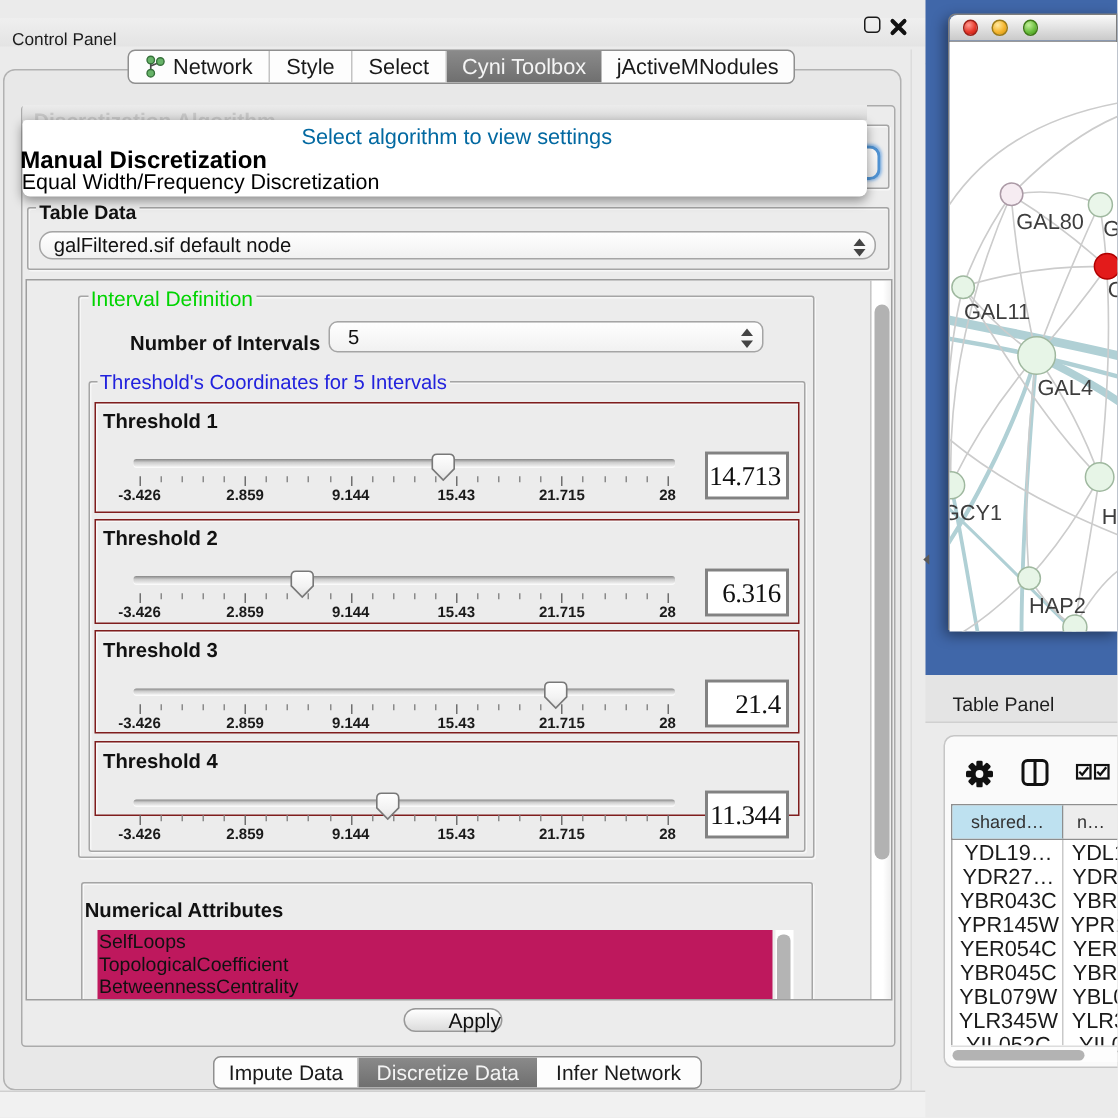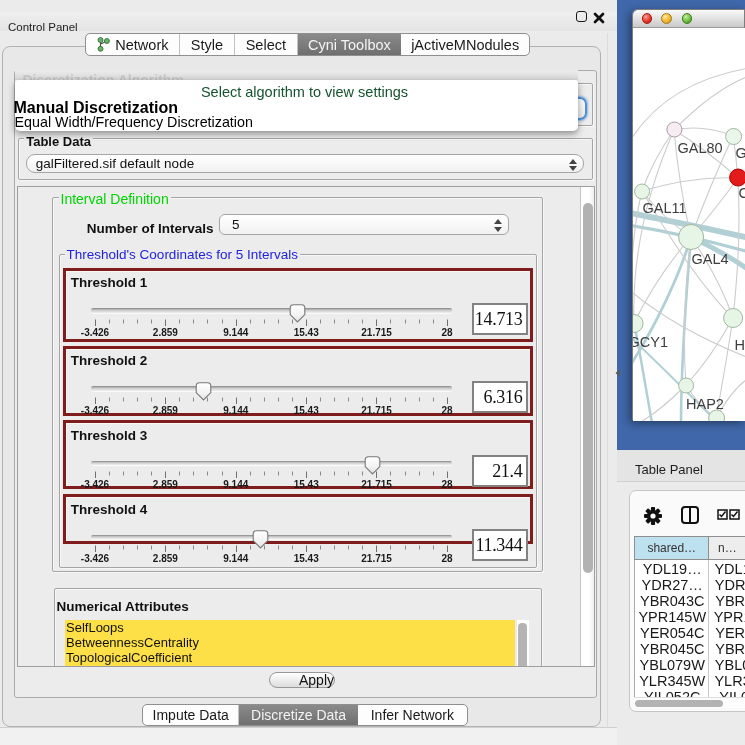--- a/index.html
+++ b/index.html
@@ -39,44 +39,44 @@
 
 
 #spane { position:absolute; left:16.5px; top:186px; width:578px; height:480.5px;
   border:1px solid #9e9e9e; background:#ececec; overflow:hidden; }
 #vsb { position:absolute; left:562px; top:0; width:15px; height:478.5px;
   background:linear-gradient(90deg,#ffffff 55%,#ececec); border-left:1px solid #c6c6c6; }
 #vsb .th { position:absolute; left:2.5px; top:16px; width:10px; height:370px; border-radius:5px; background:#b2b2b2; }
 
 
 .tpanel { position:absolute; left:45.7px; width:470px; background:#ececec;
-  border:3px solid #7f1d1d; box-shadow:inset 1px 1px 0 #f8f8f8; }
+  border:1px solid #7f1d1d; box-shadow:inset 1px 1px 0 #f8f8f8; }
 .ttitle { position:absolute; left:4.5px; top:4.5px; font-size:13.5px; font-weight:bold; color:#111; }
 .groove { position:absolute; left:24.8px; top:37.5px; width:361px; height:4.5px; border-radius:2px;
   background:linear-gradient(#868686,#cccccc 45%,#efefef); box-shadow:0 1px 0 #fafafa; }
 .ticks { position:absolute; left:0; top:48px; }
 .tlab { position:absolute; top:56px; width:60px; text-align:center; font-size:10px; font-weight:bold; color:#1a1a1a; }
 .thumb { position:absolute; top:33px; }
 .tval { position:absolute; left:405.8px; top:32px; width:56px; height:32px; background:#fff;
   border:2px solid #828282; font-family:"Liberation Serif",serif; font-size:18px; letter-spacing:-0.3px; color:#111;
   text-align:right; line-height:29.5px; padding-right:3.5px; }
 
 
-#attlist { position:absolute; left:47.5px; top:433.4px; width:450.3px; height:45.6px; background:#fde047;
+#attlist { position:absolute; left:47.5px; top:433.4px; width:450.3px; height:45.6px; background:#be185d;
   font-size:13px; color:#111; overflow:hidden; }
 #attlist div { padding-left:1px; height:15px; line-height:15.2px; }
 #attsb { position:absolute; left:499px; top:433.4px; width:12px; height:45.6px; background:#fff; }
 #attsb .th { position:absolute; left:1.5px; top:2.5px; width:8.5px; height:60px; border-radius:4px; background:#b4b4b4; }
 
 
 #popshadowband { position:absolute; left:15px; top:70px; width:563px; height:10px;
   background:linear-gradient(#ececec,#d8d8d8); }
 #popup { position:absolute; left:15px; top:80px; width:563px; height:51px; background:#ffffff;
   border-radius:3px 3px 5px 5px; box-shadow:0 3px 7px rgba(0,0,0,0.4); }
-#popup .hint { position:absolute; left:16px; right:0; top:4px; text-align:center; font-size:14.5px; color:#14532d; }
+#popup .hint { position:absolute; left:16px; right:0; top:4px; text-align:center; font-size:14.5px; color:#0369a1; }
 #popup .it1 { position:absolute; left:-1.5px; top:18.5px; font-size:16px; font-weight:bold; color:#000; }
 #popup .it2 { position:absolute; left:-0.5px; top:34px; font-size:14.3px; color:#000; }
 #ghost { position:absolute; left:22.5px; top:71.5px; font-size:14px; font-weight:bold; color:rgba(110,110,110,0.22); }
 
 
 #apply { position:absolute; left:269px; top:672px; width:66px; height:16px; border:1px solid #989898;
   border-radius:8px; background:linear-gradient(#ffffff,#dcdcdc); text-align:right; font-size:14px;
   line-height:14.5px; color:#111; }
 
 
@@ -340,22 +340,22 @@
         </defs>
         <path d="M1.2,4 Q1.2,0.8 4.4,0.8 L12.6,0.8 Q15.8,0.8 15.8,4 L15.8,10.6 L8.5,18 L1.2,10.6 Z" fill="url(#tg)" stroke="#787878" stroke-width="1.1"></path>
       </svg>
 <div class="tval">11.344</div>
 </div>
 
   <div class="group" style="left:36.1px; top:400.5px; width:488.8px; height:300px;"></div>
   <div style="position:absolute; left:39px; top:411.5px; font-size:13.5px; font-weight:bold; color:#111;">Numerical Attributes</div>
   <div id="attlist">
       <div>SelfLoops</div>
+      <div>TopologicalCoefficient</div>
       <div>BetweennessCentrality</div>
-      <div>TopologicalCoefficient</div>
     </div>
   <div id="attsb">
       <div class="th"></div>
     </div>
   <div id="vsb">
       <div class="th"></div>
     </div>
 </div>
 
 <div id="popshadowband"></div>

